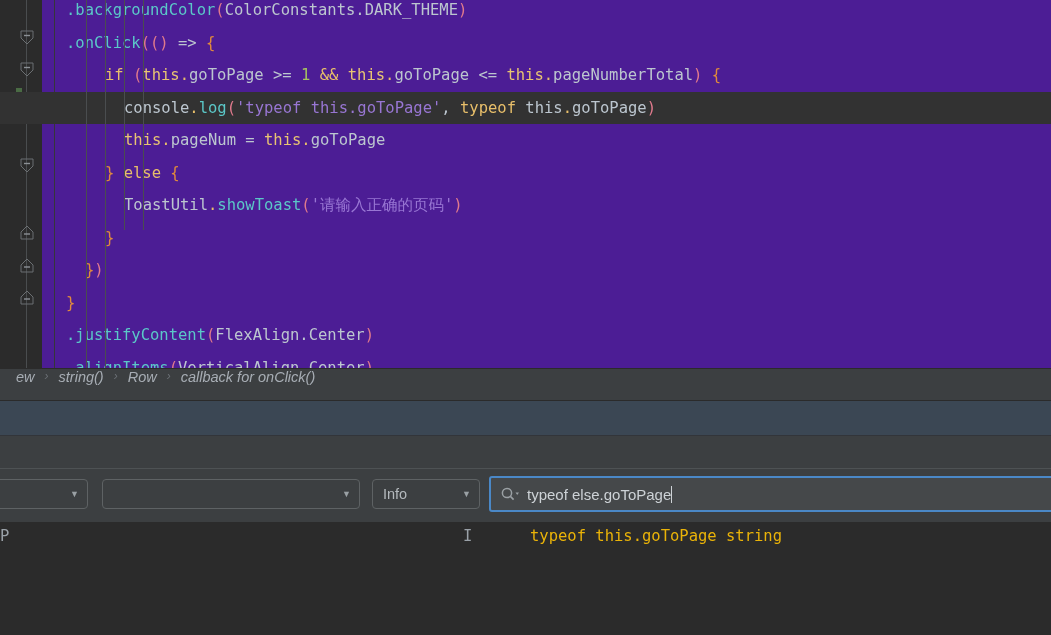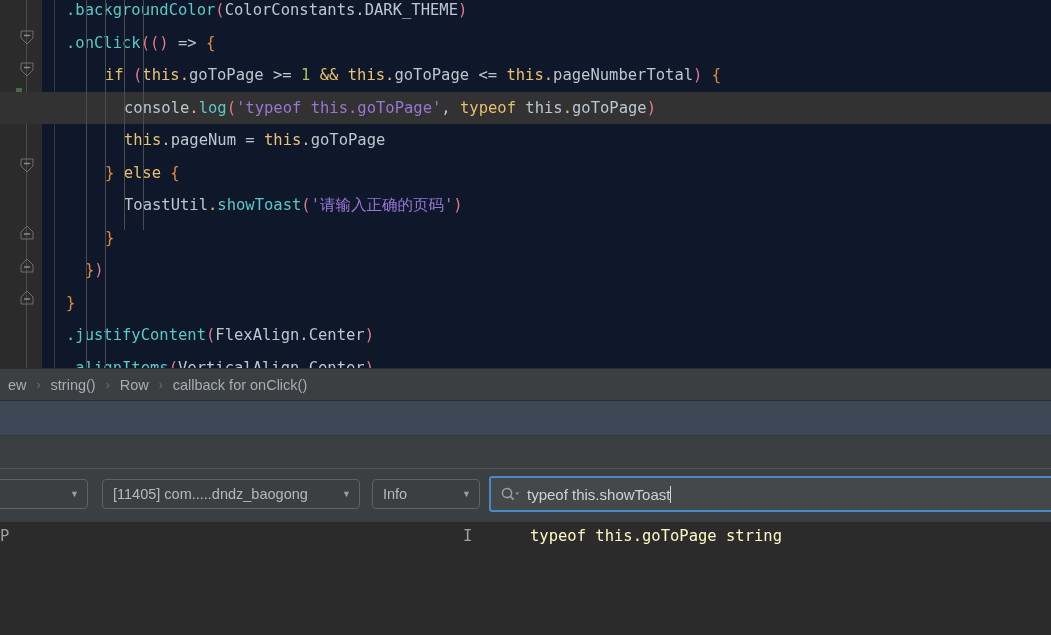--- a/index.html
+++ b/index.html
@@ -7,21 +7,21 @@
     width:1051px; height:635px;
     background:#2b2b2b;
     font-family:"Liberation Sans", sans-serif;
     overflow:hidden;
   }
   #app { position:relative; width:1051px; height:635px; }
 
   
   .editor {
     position:absolute; left:0; top:0; width:1051px; height:368px;
-    background:#0f172a; overflow:hidden;
+    background:#4c1d95; overflow:hidden;
   }
   .gutter {
     position:absolute; left:0; top:0; width:42px; height:368px;
     background:#2b2b2b;
   }
   .gutter-line {
     position:absolute; left:26px; top:0; width:1px; height:368px;
     background:#4a4d4f;
   }
   .fold {
@@ -62,24 +62,25 @@
   .t-paren   { color:#e07a8c; }
   .t-brace   { color:#e08a3c; }
   .t-num     { color:#a5c261; }
   .t-str     { color:#9876d3; }
   .t-op      { color:#bcc6cf; }
 
   
   .breadcrumb {
     position:absolute; left:0; top:368px; width:1051px; height:32px;
     background:#3c3f41;
-    display:flex; align-items:center;
-    padding-left:4px;
+    display:flex; 
+    padding-left:12px;
     font-size:14.5px; color:#a7adb4;
     border-top:1px solid #2b2b2b;
+    font-style:italic;
   }
   .bc-item { padding:0 4px; white-space:nowrap; }
   .bc-sep { color:#6b7075; font-size:12px; padding:0 6px; }
 
   
   .panel-band {
     position:absolute; left:0; top:400px; width:1051px; height:35px;
     background:#3b4754;
     border-top:1px solid #2b2b2b;
   }
@@ -144,21 +145,21 @@
     font-family:"DejaVu Sans Mono", monospace;
     font-size:15.5px;
   }
   .logrow {
     position:absolute; top:5px; left:0; width:1051px; height:28px;
     white-space:pre; color:#9aa1a8;
   }
   .lg-pid  { position:absolute; left:0px; }
   .lg-pkg  { position:absolute; left:221px; }
   .lg-lvl  { position:absolute; left:463px; }
-  .lg-msg  { position:absolute; left:530px; color:#fef9c3; }
+  .lg-msg  { position:absolute; left:530px; color:#eab308; }
 </style>
 </head>
 <body>
 
 <div id="app">
 
   <div class="editor">
 
     <div class="gutter">
       <div class="gutter-line"></div>
@@ -222,39 +223,38 @@
   <div class="panel-band2"></div>
 
   <div class="toolbar"></div>
 
   <div class="combo combo-1">
 
     <span class="caret">▼</span>
   </div>
 
   <div class="combo combo-2">
-    <span>[11405] com.....dndz_baogong</span>
     <span class="caret">▼</span>
   </div>
 
   <div class="combo combo-3">
     <span>Info</span>
     <span class="caret">▼</span>
   </div>
 
   <div class="searchbox">
     <span class="search-icon">
       <svg width="20" height="16" viewBox="0 0 20 16">
         <circle cx="7" cy="7" r="4.6" fill="none" stroke="#9aa0a4" stroke-width="1.5"></circle>
         <line x1="10.4" y1="10.4" x2="13.6" y2="13.6" stroke="#9aa0a4" stroke-width="1.6"></line>
         <path d="M15.5 6.5 L19 6.5 L17.25 9 Z" fill="#9aa0a4"></path>
       </svg>
     </span>
     <span class="search-val">
-      <span>typeof this.showToast</span><span class="caretbar"></span>
+      <span>typeof else.goToPage</span><span class="caretbar"></span>
     </span>
   </div>
 
   <div class="logarea" id="logarea">
       <div class="logrow" style="top: 5px;"><span class="lg-pid">P</span><span class="lg-lvl">I</span><span class="lg-msg">typeof this.goToPage string</span></div>
     </div>
 
 </div>
 
 </body></html>

